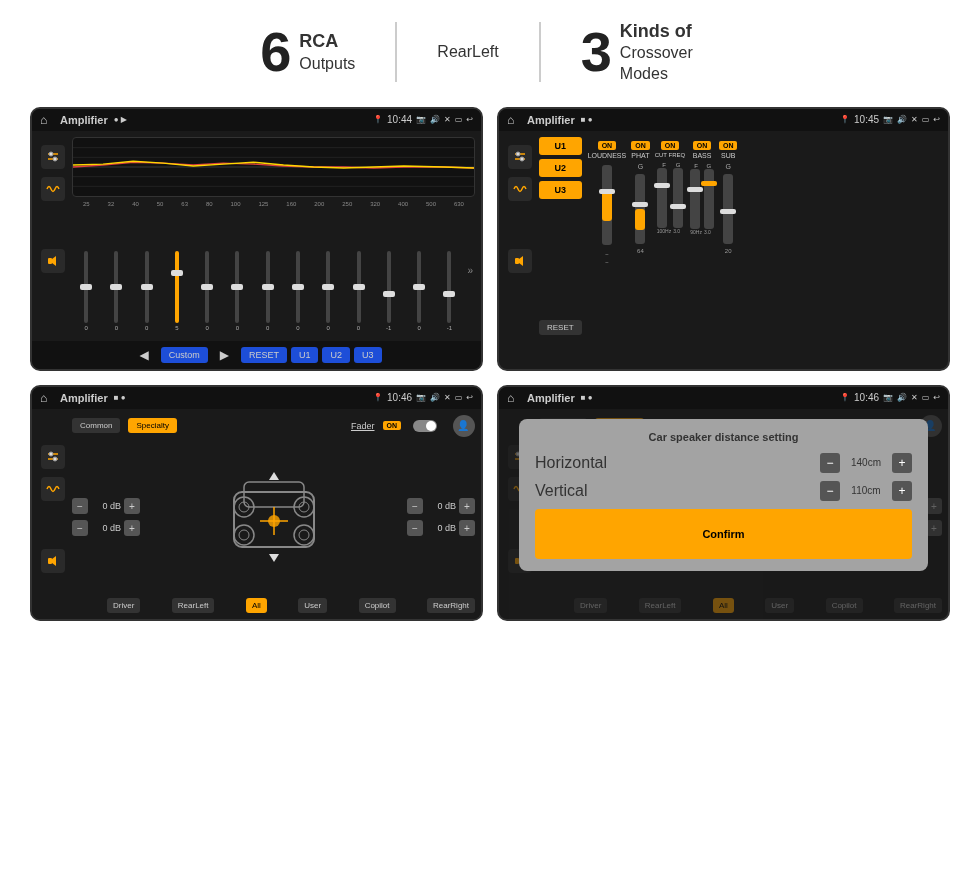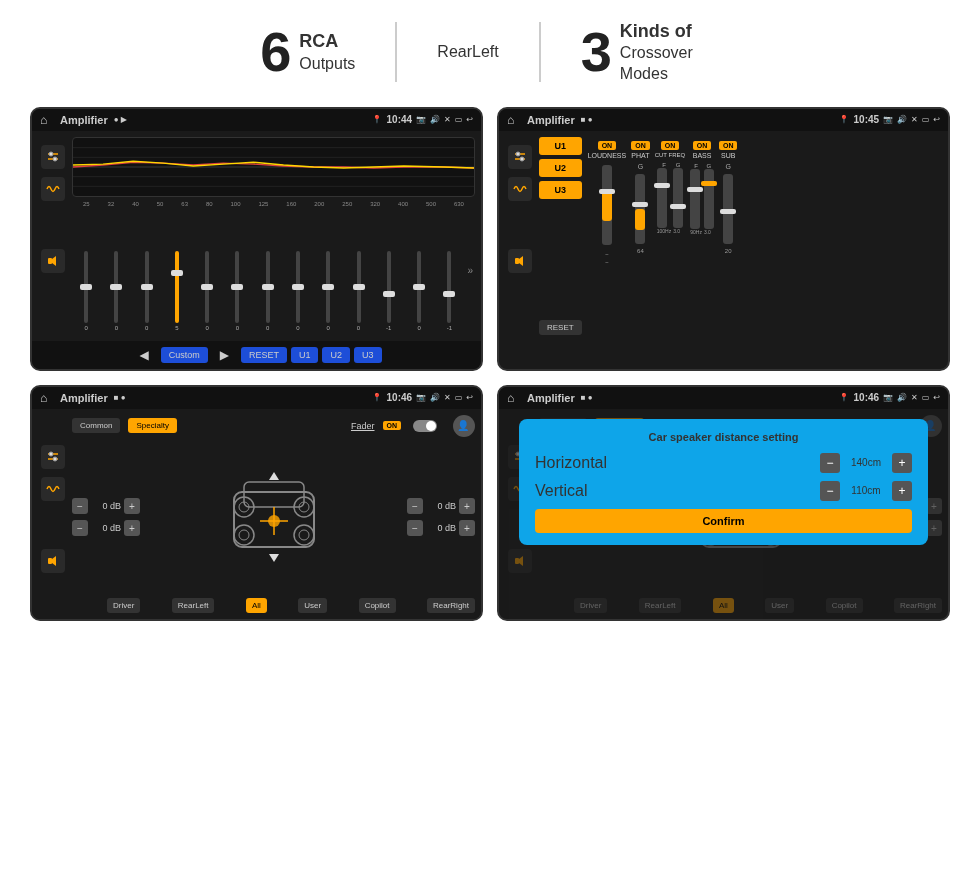--- a/index.html
+++ b/index.html
@@ -118,21 +118,20 @@
       display: flex;
       align-items: center;
       gap: 4px;
       font-size: 9px;
       color: #ccc;
     }
 
     .status-time {
       font-size: 10px;
       color: #ccc;
-      font-weight: bold;
     }
 
     
     .eq-screen {
       background: #1a1a1a;
       padding: 6px;
       height: 210px;
       display: flex;
       gap: 4px;
     }
@@ -466,21 +465,21 @@
     .fader-bottom-btn-active {
       background: #ffa500;
       color: #000;
     }
 
     .dialog-overlay {
       position: absolute;
       top: 10px;
       left: 20px;
       right: 20px;
-      background: #0ea5e9;
+      background: #a3a3a3;
       border-radius: 8px;
       padding: 12px 16px;
       z-index: 10;
     }
 
     .dialog-title {
       font-size: 11px;
       font-weight: bold;
       color: #333;
       text-align: center;
@@ -523,21 +522,21 @@
       color: #333;
       min-width: 40px;
       text-align: center;
     }
 
     .dialog-confirm-btn {
       background: #ffa500;
       color: #000;
       font-size: 11px;
       font-weight: bold;
-      padding: 6px 20px;
+      padding: 19px 20px;
       border-radius: 4px;
       text-align: center;
       margin: 0 auto;
       display: block;
       cursor: pointer;
     }
 
     
     .screen-content {
       height: calc(100% - 22px);

